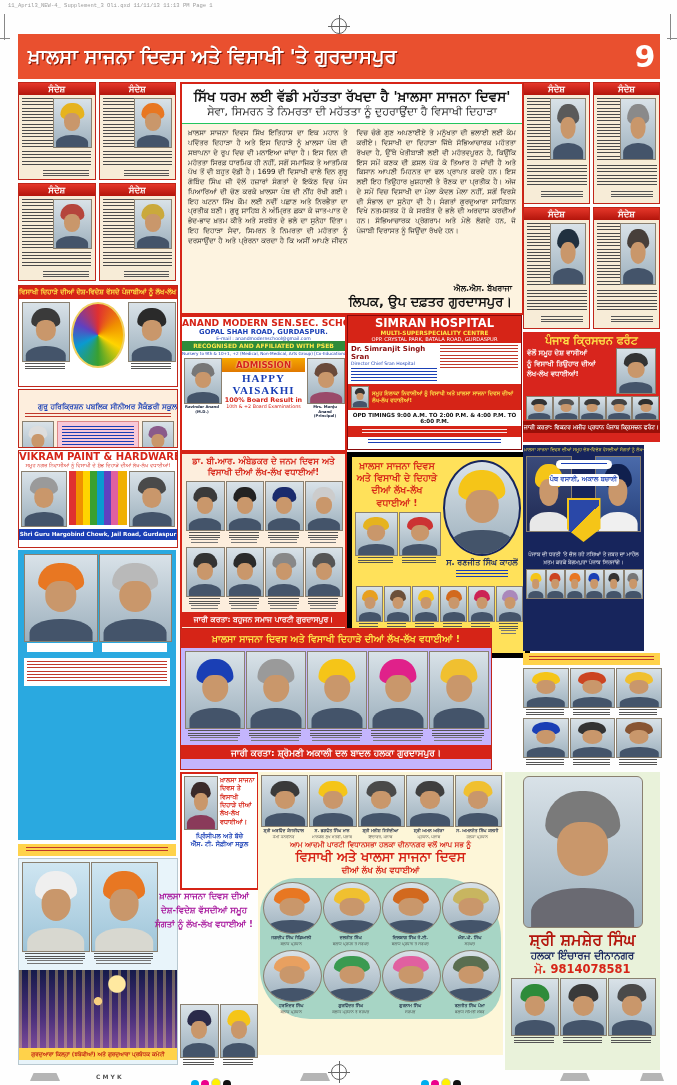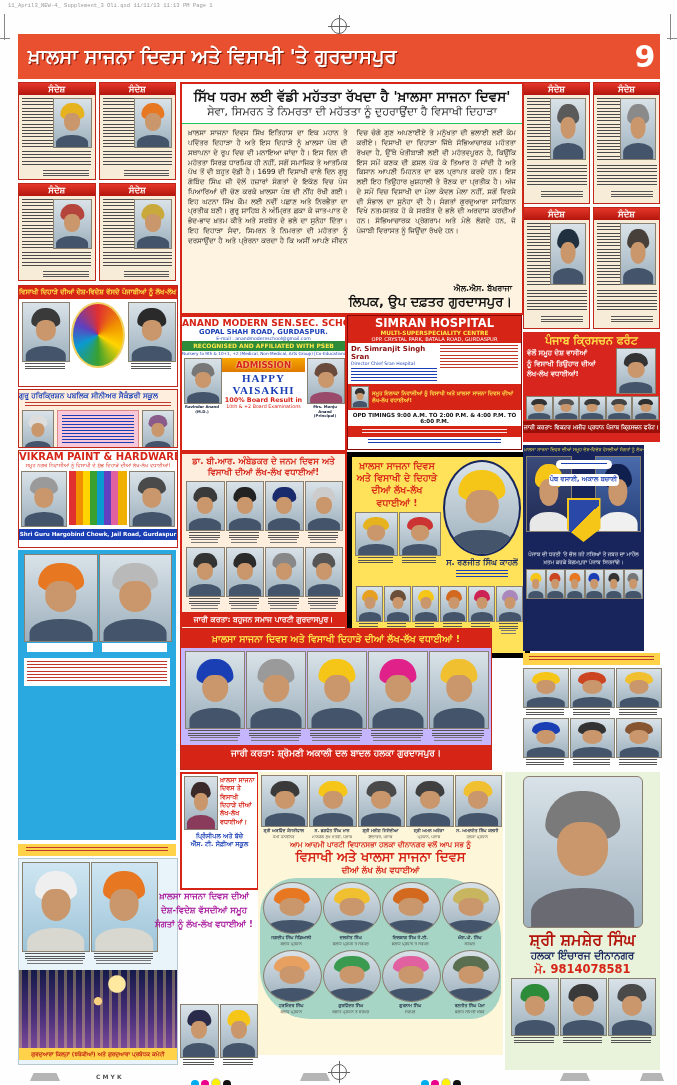--- a/index.html
+++ b/index.html
@@ -132,21 +132,21 @@
           <i class="tb"></i>
           <i class="fc"></i>
           <i class="td"></i>
         </span>
       <figcaption class="cap"></figcaption>
     </figure>
   </div>
 </div>
 
 <div class="abs" style="left:18px;top:389px;width:158px;height:57px;border:1px solid #c0261a;background:#fdeedd;overflow:hidden">
-  <div style="color:#1a3fb5;font-weight:bold;font-size:7.4px;text-align:left;white-space:nowrap;overflow:hidden;padding-top:1px">ਗੁਰੂ ਹਰਿਕ੍ਰਿਸ਼ਨ ਪਬਲਿਕ ਸੀਨੀਅਰ ਸੈਕੰਡਰੀ ਸਕੂਲ</div>
+  <div style="color:#1a3fb5;font-weight:bold;font-size:7.4px;text-align:right;white-space:nowrap;overflow:hidden;padding-top:12px">ਗੁਰੂ ਹਰਿਕ੍ਰਿਸ਼ਨ ਪਬਲਿਕ ਸੀਨੀਅਰ ਸੈਕੰਡਰੀ ਸਕੂਲ</div>
   <span class="txr" style="margin:2px 6px;height:5px"></span>
   <div style="display:flex;gap:3px;padding:1px 3px">
     <span class="ph" style="width:30px;--phh:40px;--tc:#dddddd">
         <i class="tb"></i>
         <i class="fc"></i>
         <i class="td"></i>
       </span>
     <span style="flex:1;background:#f8c8d8;border:1px solid #d88">
       <span class="txb" style="margin:4px;height:30px"></span>
     </span>
@@ -520,21 +520,21 @@
       <figure class="pwrap" style="--tc: #f0c030;">
       <span class="ph" style="--phh:76px">
           <i class="tb"></i>
           <i class="fc"></i>
           <i class="td"></i>
         </span>
       <figcaption class="cap"></figcaption>
       <figcaption class="cap2"></figcaption>
     </figure>
     </div>
-  <div class="band" style="background:#d62417;font-size:9px;height:25px;line-height:17px;white-space:nowrap">ਜਾਰੀ ਕਰਤਾ: ਸ਼੍ਰੋਮਣੀ ਅਕਾਲੀ ਦਲ ਬਾਦਲ ਹਲਕਾ ਗੁਰਦਾਸਪੁਰ।</div>
+  <div class="band" style="background:#d62417;font-size:9px;height:14px;line-height:17px;white-space:nowrap">ਜਾਰੀ ਕਰਤਾ: ਸ਼੍ਰੋਮਣੀ ਅਕਾਲੀ ਦਲ ਬਾਦਲ ਹਲਕਾ ਗੁਰਦਾਸਪੁਰ।</div>
 </div>
 
 <div class="abs" style="left:180px;top:772px;width:75px;height:114px;border:2px solid #d62417;background:#fff;overflow:hidden">
   <div style="display:flex;gap:2px;padding:2px">
     <span class="ph" style="width:32px;--phh:52px;--tc:#3a2a2a">
         <i class="tb"></i>
         <i class="fc"></i>
         <i class="td" style="background:#8a3a5a"></i>
       </span>
     <span style="flex:1;color:#d62417;font-weight:bold;font-size:6.4px;line-height:1.3">ਖ਼ਾਲਸਾ ਸਾਜਨਾ ਦਿਵਸ ਤੇ ਵਿਸਾਖੀ ਦਿਹਾੜੇ ਦੀਆਂ ਲੱਖ-ਲੱਖ ਵਧਾਈਆਂ।</span>

